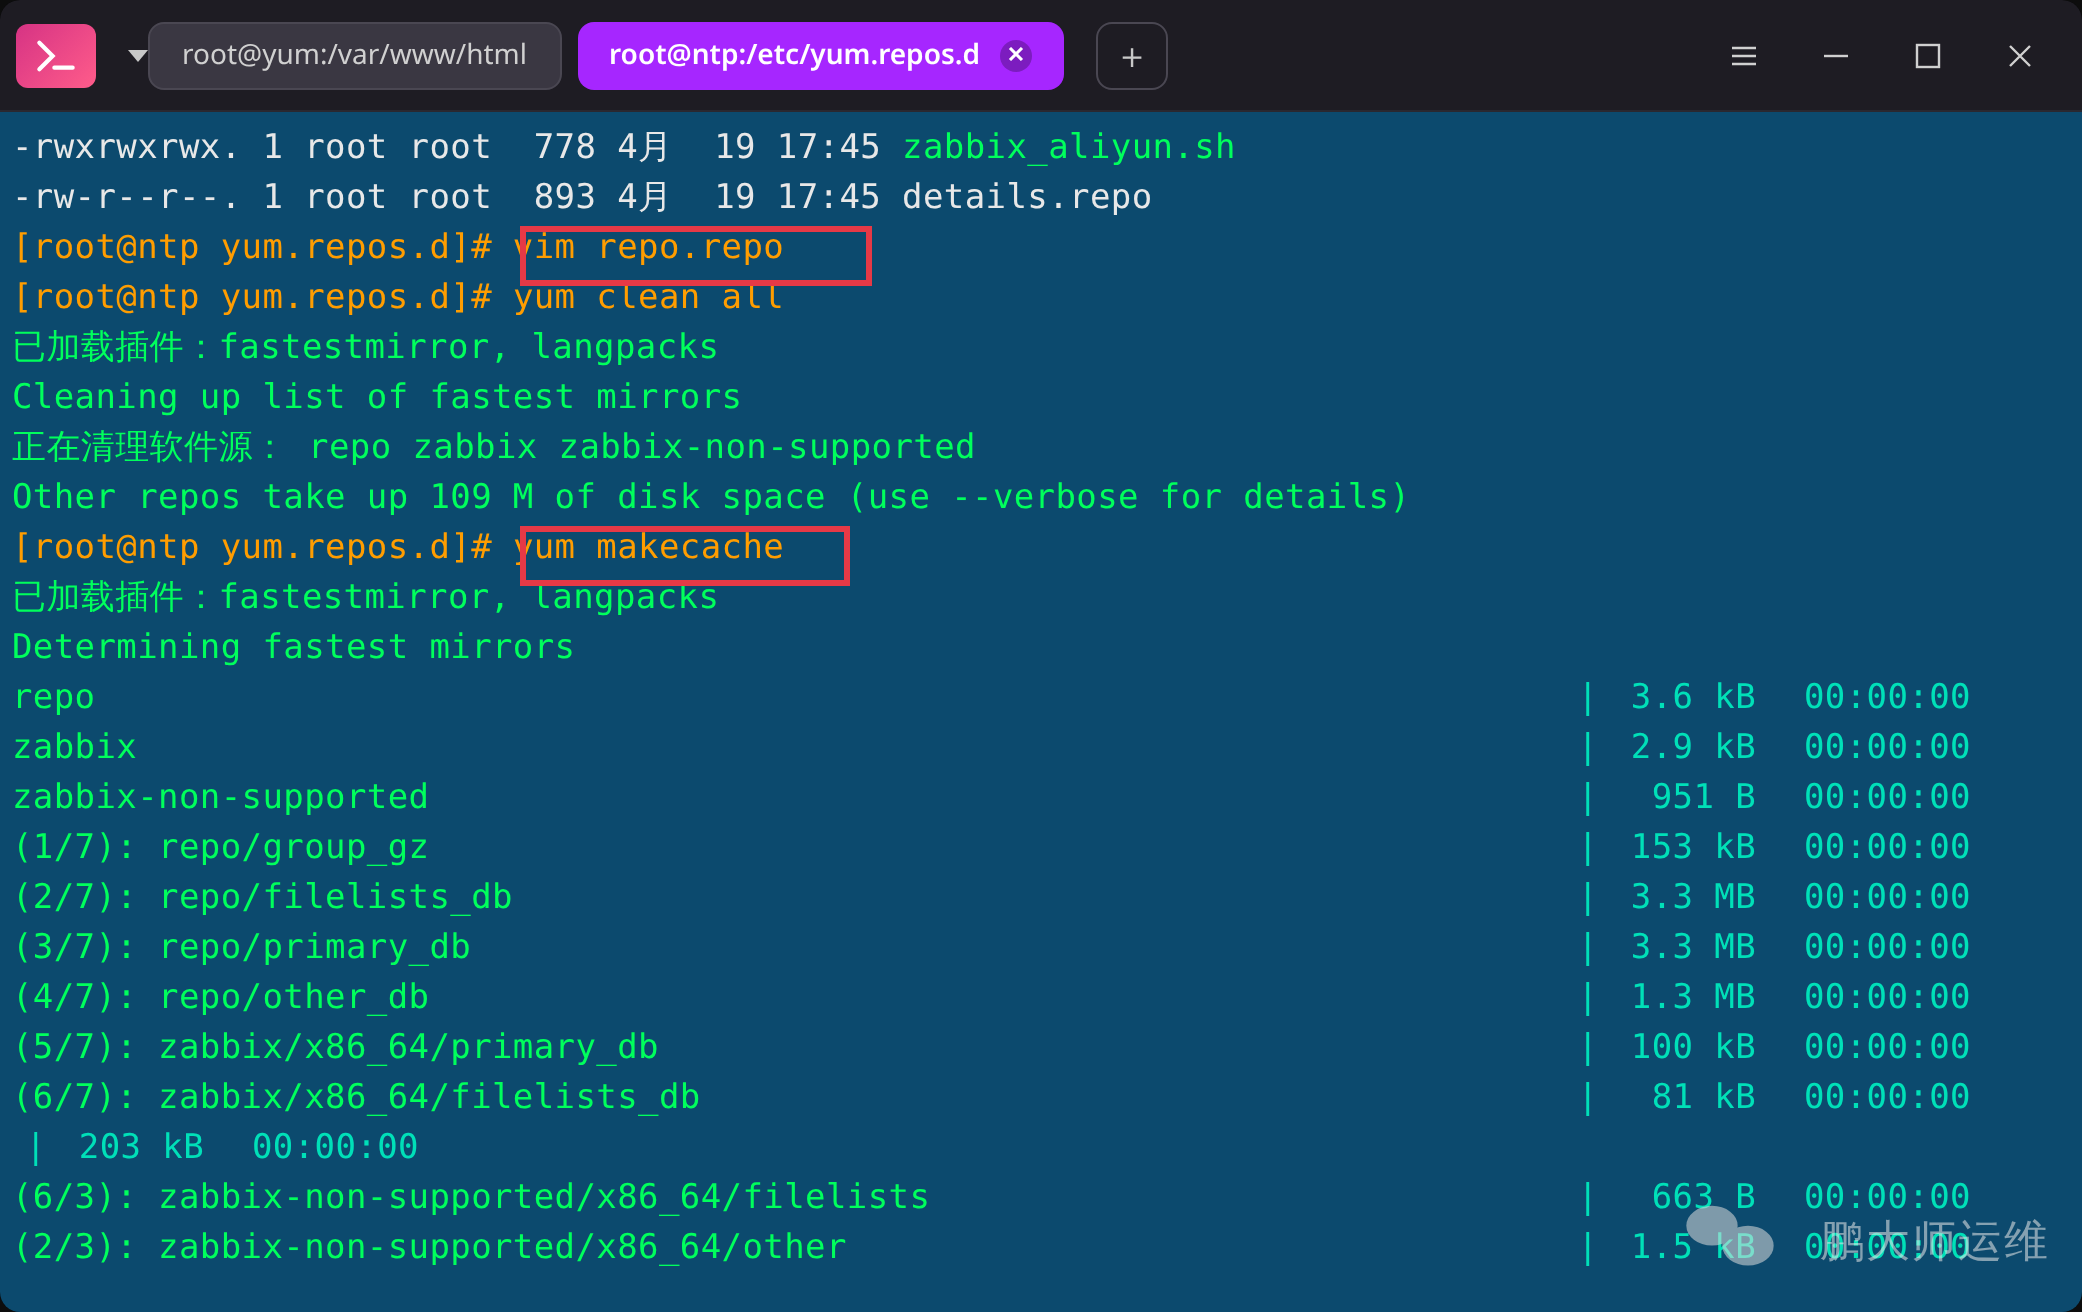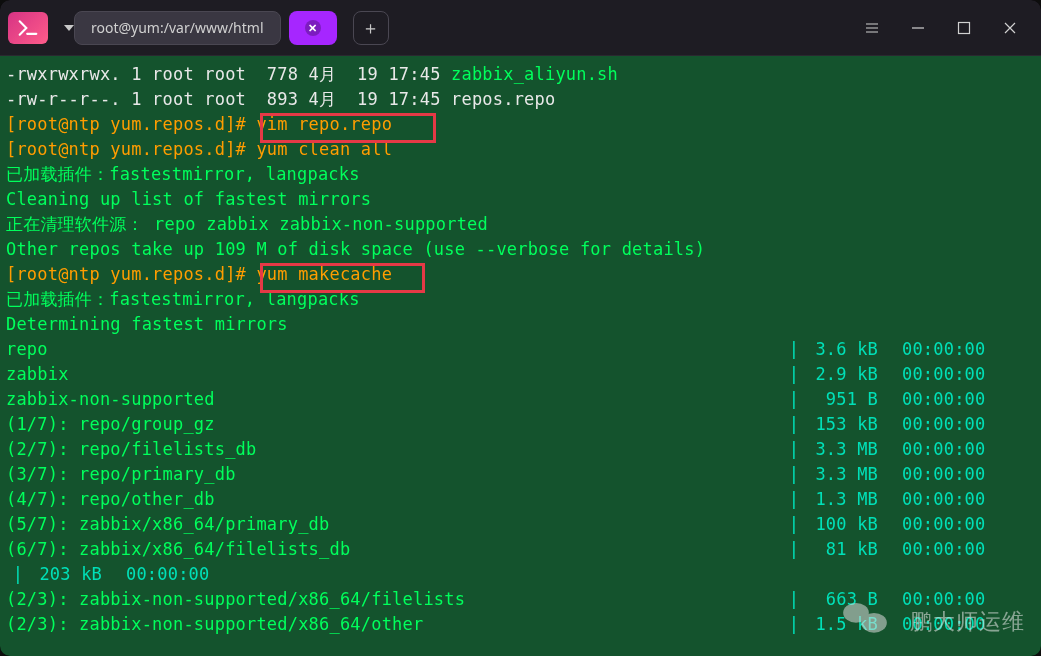--- a/index.html
+++ b/index.html
@@ -12,21 +12,21 @@
 .tab{height:34px;border-radius:8px;display:flex;align-items:center;padding:0 16px;font-size:14px;color:#c8c8c8;gap:10px;position:relative;font-family:system-ui,-apple-system,sans-serif}
 .tab.inactive{background:#3a3742;border:1px solid #4a4752;color:#d0d0d0}
 .tab.active{background:#a626ff;color:#fff;font-weight:600}
 .tab .close{width:16px;height:16px;border-radius:50%;background:rgba(0,0,0,.25);display:flex;align-items:center;justify-content:center;font-size:11px;line-height:1;color:#fff}
 .newtab{width:36px;height:34px;border:1px solid #4a4752;border-radius:8px;display:flex;align-items:center;justify-content:center;color:#c8c8c8;font-size:18px;margin-left:8px}
 .winctrls{display:flex;align-items:center;margin-left:auto;gap:0}
 .winbtn{width:46px;height:46px;display:flex;align-items:center;justify-content:center;color:#d0d0d0}
 .winbtn svg{width:14px;height:14px;stroke:#d0d0d0;stroke-width:1.2;fill:none}
 .dropdown-caret{width:0;height:0;border-left:5px solid transparent;border-right:5px solid transparent;border-top:6px solid #c8c8c8;margin-left:4px}
 
-.term{position:relative;width:100%;height:calc(100% - 56px);background:#14532d;padding:6px 0 0 6px;font-size:17px;line-height:25px;overflow:hidden;letter-spacing:0.2px}
+.term{position:relative;width:100%;height:calc(100% - 56px);background:#0c4a6e;padding:6px 0 0 6px;font-size:17px;line-height:25px;overflow:hidden;letter-spacing:0.2px}
 .line{white-space:pre;color:#00ff5c}
 .white{color:#e8e8e8}
 .cyan{color:#00e0b8}
 .green{color:#00ff5c}
 .orange{color:#ff9d00}
 
 .hl{position:absolute;border:3px solid #e63946;pointer-events:none}
 .hl1{left:260px;top:57px;width:176px;height:30px}
 .hl2{left:260px;top:207px;width:165px;height:30px}
 
@@ -51,20 +51,21 @@
       <svg viewBox="0 0 24 20">
           <path d="M2 2 L10 10 L2 18 M11 17 L22 17" stroke="#fff" stroke-width="2.5" fill="none" stroke-linecap="round"></path>
         </svg>
     </div>
     <span class="dropdown-caret"></span>
     <div class="tabs">
       <div class="tab inactive">
         <span>root@yum:/var/www/html</span>
       </div>
       <div class="tab active">
+        <span>root@ntp:/etc/yum.repos.d</span>
         <span class="close">✕</span>
       </div>
       <div class="newtab">＋</div>
     </div>
     <div class="winctrls">
       <div class="winbtn">
           <svg viewBox="0 0 14 14">
             <path d="M1 3h12M1 7h12M1 11h12"></path>
           </svg>
         </div>
@@ -81,21 +82,21 @@
       <div class="winbtn">
           <svg viewBox="0 0 14 14">
             <path d="M2 2l10 10M12 2L2 12"></path>
           </svg>
         </div>
     </div>
   </div>
 
   <div class="term">
     <div class="line white"><span>-rwxrwxrwx. 1 root root  778 4月  19 17:45 </span><span class="green">zabbix_aliyun.sh</span></div>
-    <div class="line white"><span>-rw-r--r--. 1 root root  893 4月  19 17:45 </span><span class="white">repos.repo</span></div>
+    <div class="line white"><span>-rw-r--r--. 1 root root  893 4月  19 17:45 </span><span class="white">details.repo</span></div>
     <div class="line orange">[root@ntp yum.repos.d]# vim repo.repo</div>
     <div class="line orange"><span>[root@ntp yum.repos.d]# </span><span>yum clean all</span></div>
     <div class="line green">已加载插件：fastestmirror, langpacks</div>
     <div class="line green">Cleaning up list of fastest mirrors</div>
     <div class="line green">正在清理软件源： repo zabbix zabbix-non-supported</div>
     <div class="line green">Other repos take up 109 M of disk space (use --verbose for details)</div>
     <div class="line orange"><span>[root@ntp yum.repos.d]# </span><span>yum makecache</span></div>
     <div class="line green">已加载插件：fastestmirror, langpacks</div>
     <div class="line green">Determining fastest mirrors</div>
 
@@ -103,21 +104,21 @@
         <div class="line cols"><div class="col-main green">repo</div><div class="col-sep cyan">|</div><div class="col-size cyan">3.6 kB</div><div class="cyan" style="width: 16px;"></div><div class="col-time cyan">00:00:00</div></div>
         <div class="line cols"><div class="col-main green">zabbix</div><div class="col-sep cyan">|</div><div class="col-size cyan">2.9 kB</div><div class="cyan" style="width: 16px;"></div><div class="col-time cyan">00:00:00</div></div>
         <div class="line cols"><div class="col-main green">zabbix-non-supported</div><div class="col-sep cyan">|</div><div class="col-size cyan"> 951 B</div><div class="cyan" style="width: 16px;"></div><div class="col-time cyan">00:00:00</div></div>
         <div class="line cols"><div class="col-main green">(1/7): repo/group_gz</div><div class="col-sep cyan">|</div><div class="col-size cyan">153 kB</div><div class="cyan" style="width: 16px;"></div><div class="col-time cyan">00:00:00</div></div>
         <div class="line cols"><div class="col-main green">(2/7): repo/filelists_db</div><div class="col-sep cyan">|</div><div class="col-size cyan">3.3 MB</div><div class="cyan" style="width: 16px;"></div><div class="col-time cyan">00:00:00</div></div>
         <div class="line cols"><div class="col-main green">(3/7): repo/primary_db</div><div class="col-sep cyan">|</div><div class="col-size cyan">3.3 MB</div><div class="cyan" style="width: 16px;"></div><div class="col-time cyan">00:00:00</div></div>
         <div class="line cols"><div class="col-main green">(4/7): repo/other_db</div><div class="col-sep cyan">|</div><div class="col-size cyan">1.3 MB</div><div class="cyan" style="width: 16px;"></div><div class="col-time cyan">00:00:00</div></div>
         <div class="line cols"><div class="col-main green">(5/7): zabbix/x86_64/primary_db</div><div class="col-sep cyan">|</div><div class="col-size cyan">100 kB</div><div class="cyan" style="width: 16px;"></div><div class="col-time cyan">00:00:00</div></div>
         <div class="line cols"><div class="col-main green">(6/7): zabbix/x86_64/filelists_db</div><div class="col-sep cyan">|</div><div class="col-size cyan"> 81 kB</div><div class="cyan" style="width: 16px;"></div><div class="col-time cyan">00:00:00</div></div>
         <div class="line cols"><div class="col-sep cyan">|</div><div class="col-size cyan">203 kB</div><div class="cyan" style="width: 16px;"></div><div class="col-time cyan">00:00:00</div></div>
-        <div class="line cols"><div class="col-main green">(2/3): zabbix-non-supported/x86_64/filelists</div><div class="col-sep cyan">|</div><div class="col-size cyan"> 663 B</div><div class="cyan" style="width: 16px;"></div><div class="col-time cyan">00:00:00</div></div>
+        <div class="line cols"><div class="col-main green">(6/3): zabbix-non-supported/x86_64/filelists</div><div class="col-sep cyan">|</div><div class="col-size cyan"> 663 B</div><div class="cyan" style="width: 16px;"></div><div class="col-time cyan">00:00:00</div></div>
         <div class="line cols"><div class="col-main green">(2/3): zabbix-non-supported/x86_64/other</div><div class="col-sep cyan">|</div><div class="col-size cyan">1.5 kB</div><div class="cyan" style="width: 16px;"></div><div class="col-time cyan">00:00:00</div></div>
       </div>
 
     <div class="hl hl1"></div>
     <div class="hl hl2"></div>
 
     <div class="watermark">
       <div class="wm-icons">
         <svg class="wm-a" viewBox="0 0 24 20">
             <ellipse cx="12" cy="9" rx="11" ry="8.5"></ellipse>

